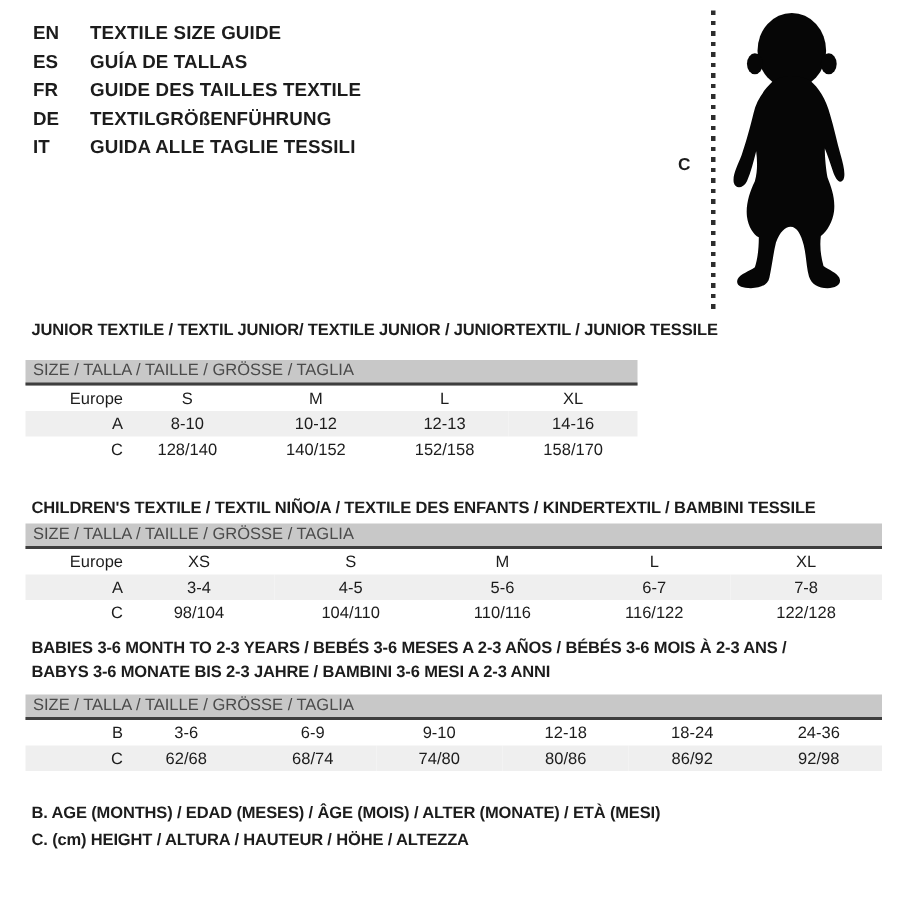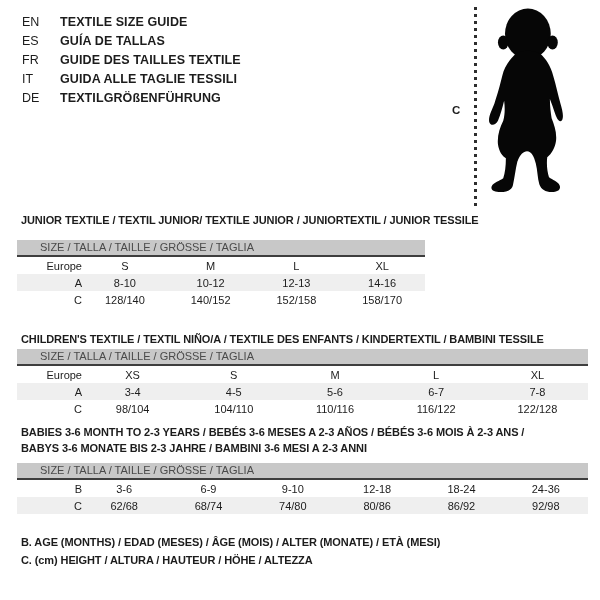--- a/index.html
+++ b/index.html
@@ -4,21 +4,21 @@
 <style>
   html,body { margin:0; padding:0; background:#ffffff; }
   .page {
     position:relative; width:600px; height:600px; background:#ffffff;
     font-family:"Liberation Sans", sans-serif; color:#1c1c1c; overflow:hidden;
   }
 
   
   .lang-block { position:absolute; left:22px; top:12px; }
   .lang-row { display:flex; height:19px; align-items:center; }
-  .lang-code { width:38px; font-size:12.5px; font-weight:normal; }
+  .lang-code { width:38px; font-size:12.5px; font-weight:bold; }
   .lang-label { font-size:12.5px; font-weight:bold; letter-spacing:0.1px; white-space:nowrap; }
 
   
   .measure-line {
     position:absolute; left:474px; top:7px; width:3px; height:199px;
     background:repeating-linear-gradient(to bottom, #2d2d2d 0px, #2d2d2d 3px, transparent 3px, transparent 7px);
   }
   .height-label { position:absolute; left:452px; top:104px; font-size:11.5px; font-weight:bold; }
   .baby-svg { position:absolute; left:483px; top:6px; }
 
@@ -32,21 +32,21 @@
   #babies-title   { top:424px; }
 
   
   .table-wrap { position:absolute; }
   #junior-table   { left:17px; top:240px; width:408px; }
   #children-table { left:17px; top:349px; width:571px; }
   #babies-table   { left:17px; top:463px; width:571px; }
 
   .size-bar {
     height:15px; line-height:15px; background:#c8c8c8; border-bottom:2px solid #3e3e3e;
-    color:#4a4a4a; font-size:11px; padding-left:23px; white-space:nowrap; overflow:hidden;
+    color:#4a4a4a; font-size:11px; padding-left:5px; white-space:nowrap; overflow:hidden;
   }
   .size-table { border-collapse:collapse; table-layout:fixed; width:100%; }
   .size-table td {
     height:17px; font-size:11px; text-align:center; padding:0; vertical-align:middle;
     white-space:nowrap;
   }
   .size-table td.lbl { width:60px; text-align:right; padding-left:5px; }
   .size-table tbody tr:nth-child(even) td { background:#efefef; }
 
   
@@ -65,26 +65,26 @@
     </div>
     <div class="lang-row">
       <span class="lang-code">ES</span>
       <span class="lang-label">GUÍA DE TALLAS</span>
     </div>
     <div class="lang-row">
       <span class="lang-code">FR</span>
       <span class="lang-label">GUIDE DES TAILLES TEXTILE</span>
     </div>
     <div class="lang-row">
+      <span class="lang-code">DE</span>
+      <span class="lang-label">TEXTILGRÖßENFÜHRUNG</span>
+    </div>
+    <div class="lang-row">
       <span class="lang-code">IT</span>
       <span class="lang-label">GUIDA ALLE TAGLIE TESSILI</span>
-    </div>
-    <div class="lang-row">
-      <span class="lang-code">DE</span>
-      <span class="lang-label">TEXTILGRÖßENFÜHRUNG</span>
     </div>
   </div>
 
   <div class="measure-line"></div>
   <div class="height-label">C</div>
   <svg class="baby-svg" width="88" height="200" viewBox="0 0 100 230" preserveAspectRatio="none">
     <g fill="#060606">
       <ellipse cx="51" cy="32" rx="26" ry="29"></ellipse>
       <ellipse cx="23" cy="42" rx="6" ry="8"></ellipse>
       <ellipse cx="79" cy="42" rx="6" ry="8"></ellipse>

